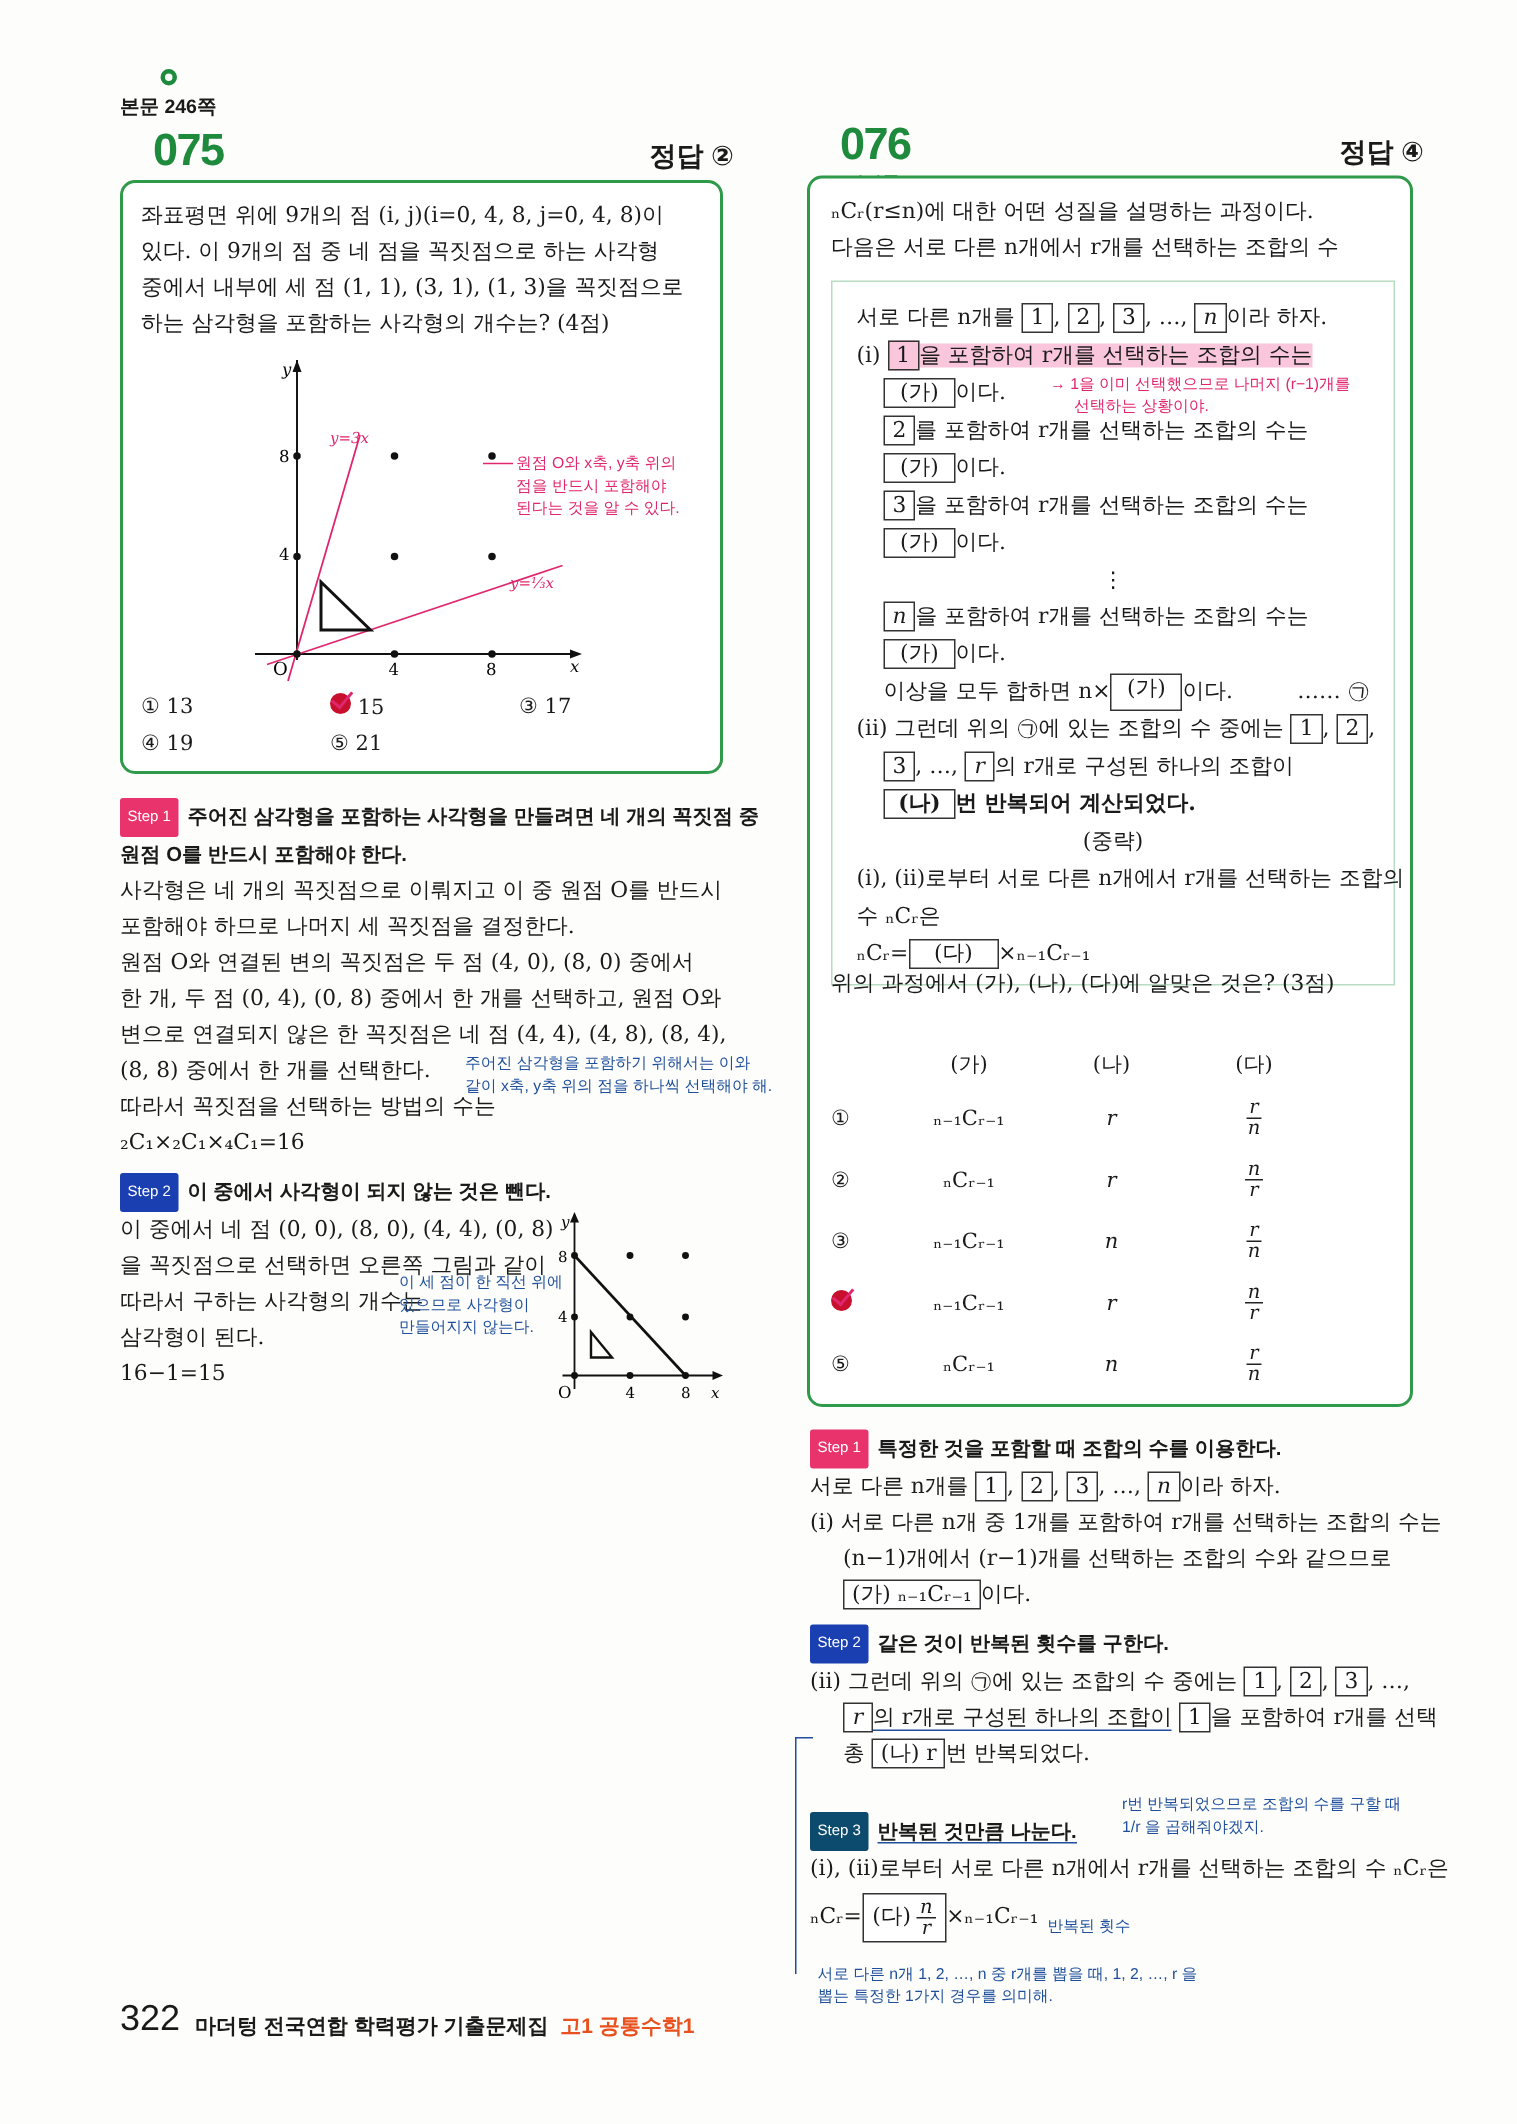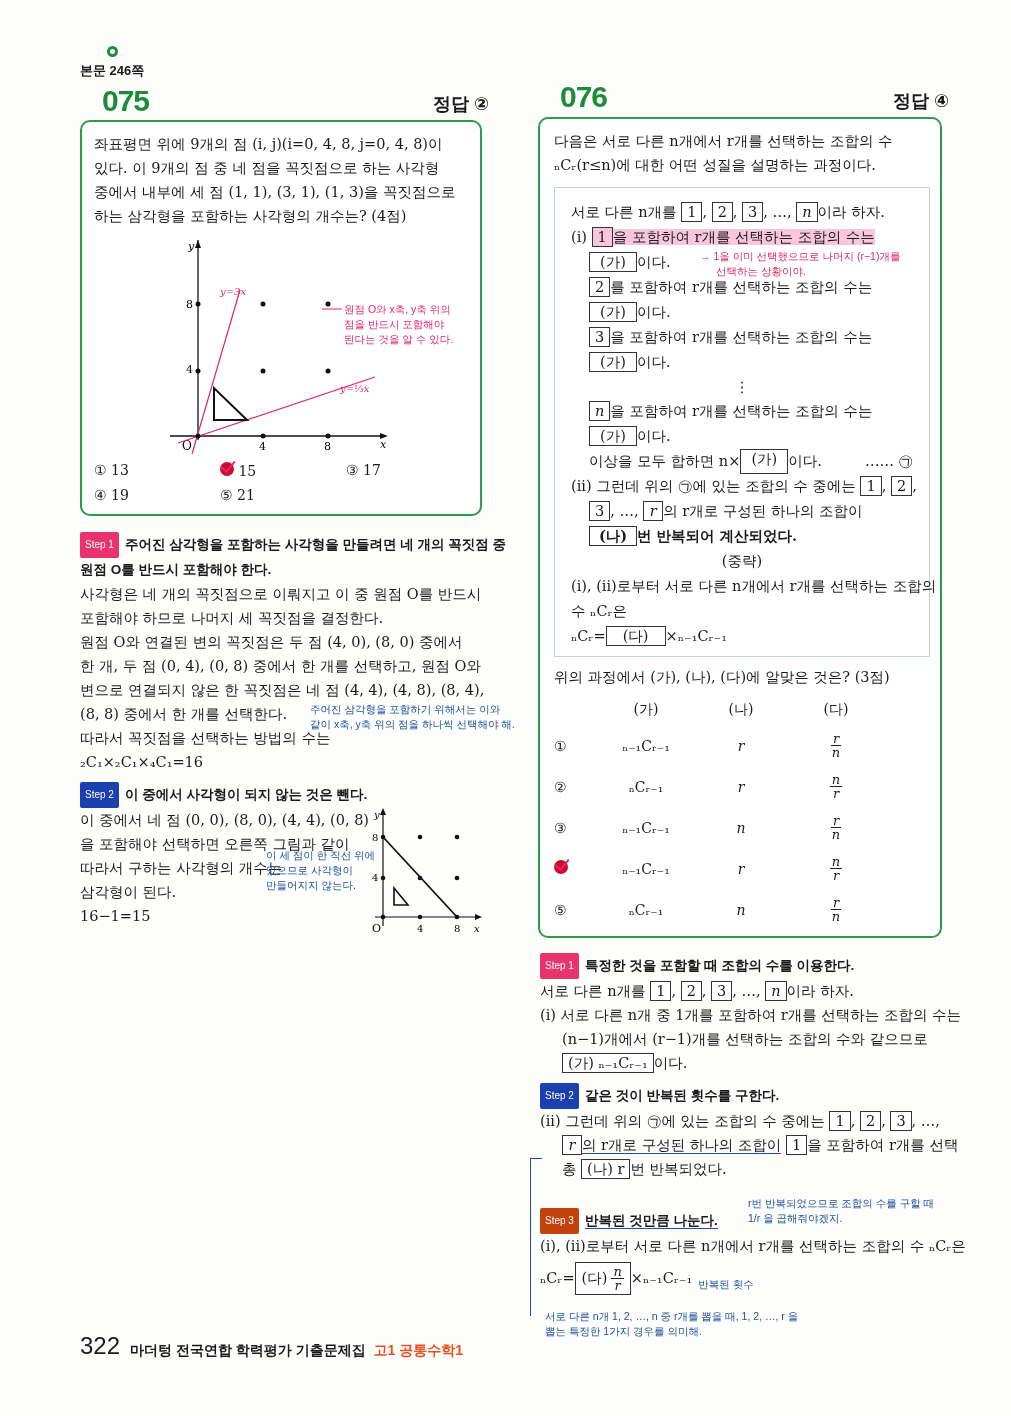--- a/index.html
+++ b/index.html
@@ -14,21 +14,21 @@
   .top-ref .dot { width: 11px; height: 11px; border: 3px solid #1e8a3c; border-radius: 50%; }
   .qnum { font-size: 30px; font-weight: bold; color: #1e8a3c; letter-spacing: -1px; }
   .rate { font-size: 12px; color: #1e8a3c; font-weight: bold; margin-left: 22px; }
   .answer { font-size: 18px; font-weight: bold; }
   .qbox { border: 2px solid #2f9a4a; border-radius: 10px; background: #fff; }
   .line { font-size: 14.5px; line-height: 24px; white-space: nowrap; }
   .boxed { display: inline-block; border: 1px solid #333; padding: 0 5px; line-height: 18px; min-width: 20px; text-align: center; background:#fff; }
   .wide { min-width: 48px; }
   .hl { background: #f9c6dc; }
   .step { display: inline-block; font-family: "Liberation Sans", sans-serif; color: #fff; font-size: 10px; padding: 1px 5px; border-radius: 2px; margin-right: 6px; vertical-align: middle; }
-  .s1 { background: #e8336c; } .s2 { background: #1a3fb0; } .s3 { background: #c2410c; }
+  .s1 { background: #e8336c; } .s2 { background: #1a3fb0; } .s3 { background: #0c4a6e; }
   .step-title { font-family: "Liberation Sans", sans-serif; font-weight: bold; font-size: 13.5px; }
   .note { font-family: "Liberation Sans", sans-serif; font-size: 10.5px; line-height: 15px; }
   .ul { border-bottom: 1.5px solid #1f4f9a; }
   .inner-box { border: 1.5px solid #b7dcc1; background: #fff; }
   .frac { display: inline-flex; flex-direction: column; align-items: center; font-style: italic; font-size: 13px; line-height: 13px; vertical-align: middle; }
   .frac span:first-child { border-bottom: 1px solid #222; padding: 0 2px; }
   .choice-row { display: flex; align-items: center; height: 41px; font-size: 14px; }
   .check { display: inline-block; width: 14px; height: 14px; border-radius: 50%; background: #c8102e; position: relative; }
   .check::after { content: ""; position: absolute; left: 4px; top: -4px; width: 6px; height: 12px; border-right: 2.5px solid #e0266e; border-bottom: 2.5px solid #e0266e; transform: rotate(40deg); }
   .footer-num { left: 80px; top: 1332px; font-family: "Liberation Sans", sans-serif; font-size: 24px; }
@@ -121,21 +121,21 @@
   <div class="line">₂C₁×₂C₁×₄C₁=16</div>
 </div>
 <div class="abs note blue" style="left:310px; top:702px;">
   <div>주어진 삼각형을 포함하기 위해서는 이와</div>
   <div>같이 x축, y축 위의 점을 하나씩 선택해야 해.</div>
 </div>
 
 <div class="abs" style="left:80px; top:782px; width:300px;">
   <div class="line"><span class="step s2">Step 2</span><span class="step-title">이 중에서 사각형이 되지 않는 것은 뺀다.</span></div>
   <div class="line">이 중에서 네 점 (0, 0), (8, 0), (4, 4), (0, 8)</div>
-  <div class="line">을 포함해야 선택하면 오른쪽 그림과 같이</div>
+  <div class="line">을 꼭짓점으로 선택하면 오른쪽 그림과 같이</div>
   <div class="line">따라서 구하는 사각형의 개수는</div>
   <div class="line">삼각형이 된다.</div>
   <div class="line">16−1=15</div>
 </div>
 <div class="abs note blue" style="left:266px; top:848px;">
   <div>이 세 점이 한 직선 위에</div>
   <div>있으므로 사각형이</div>
   <div>만들어지지 않는다.</div>
 </div>
 <svg class="abs" style="left:370px; top:808px;" width="120" height="130">
@@ -166,22 +166,22 @@
 </svg>
 
 <div class="abs sans" style="left:538px; top:80px; display:flex; align-items:baseline;">
   <span class="qnum">076</span>
   <span class="rate">[정답률 68%]</span>
 </div>
 <div class="abs answer sans" style="left:893px; top:89px;">정답 ④</div>
 
 <div class="abs qbox" style="left:538px; top:117px; width:404px; height:821px;">
   <div style="padding:10px 14px;">
+    <div class="line">ₙCᵣ(r≤n)에 대한 어떤 성질을 설명하는 과정이다.</div>
     <div class="line">다음은 서로 다른 n개에서 r개를 선택하는 조합의 수</div>
-    <div class="line">ₙCᵣ(r≤n)에 대한 어떤 성질을 설명하는 과정이다.</div>
   </div>
   <div class="abs inner-box" style="left:14px; top:68px; width:376px; height:470px; padding:12px 16px;">
     <div class="line" style="height:25px;">
       <span>서로 다른 n개를</span>
       <span class="boxed">1</span>,
       <span class="boxed">2</span>,
       <span class="boxed">3</span>, …,
       <span class="boxed it">n</span><span>이라 하자.</span>
     </div>
     <div class="line" style="height:25px;">
@@ -215,21 +215,21 @@
     <div class="line" style="height:25px; text-align:center;">(중략)</div>
     <div class="line" style="height:25px;">(i), (ii)로부터 서로 다른 n개에서 r개를 선택하는 조합의</div>
     <div class="line" style="height:25px;">수 ₙCᵣ은</div>
     <div class="line" style="height:25px;"><span>ₙCᵣ=</span><span class="boxed wide" style="min-width:60px;">(다)</span><span>×ₙ₋₁Cᵣ₋₁</span></div>
   </div>
   <div class="abs note pink" style="left:160px; top:130px;">
     <div>→ <span>1을 이미 선택했으므로 나머지 (r−1)개를</span></div>
     <div style="padding-left:16px;">선택하는 상황이야.</div>
   </div>
 
-  <div class="abs line" style="left:14px; top:546px;">위의 과정에서 (가), (나), (다)에 알맞은 것은? (3점)</div>
+  <div class="abs line" style="left:14px; top:525px;">위의 과정에서 (가), (나), (다)에 알맞은 것은? (3점)</div>
   <div class="abs" style="left:14px; top:576px; width:360px;">
     <div class="choice-row" style="height:30px;">
       <span style="width:42px;"></span>
       <span style="width:100px; text-align:center;">(가)</span>
       <span style="width:90px; text-align:center;">(나)</span>
       <span style="width:100px; text-align:center;">(다)</span>
     </div>
     <div class="choice-row">
       <span style="width:42px;">①</span>
       <span style="width:100px; text-align:center;">ₙ₋₁Cᵣ₋₁</span>

